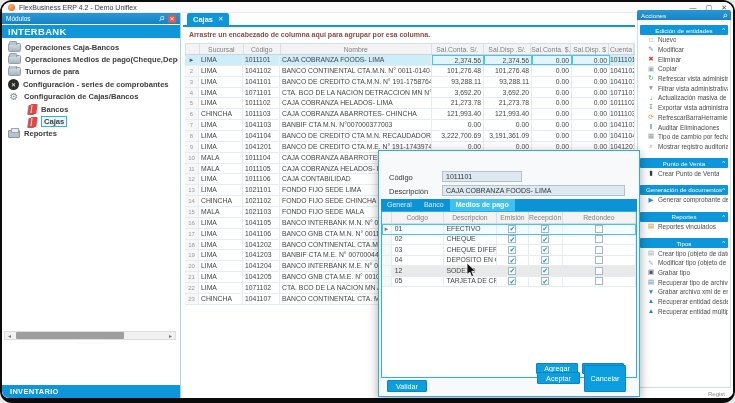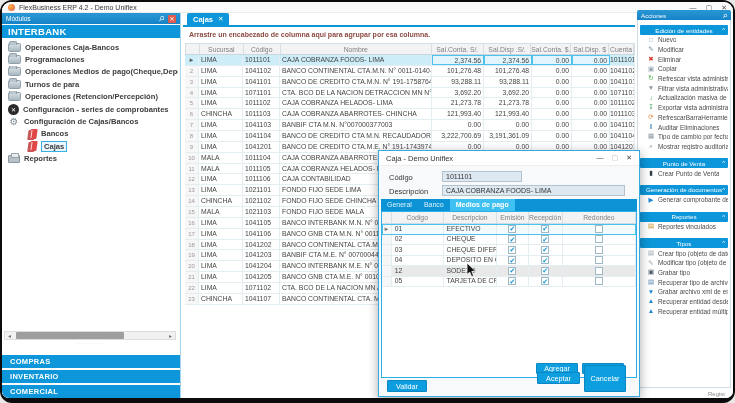--- a/index.html
+++ b/index.html
@@ -129,33 +129,25 @@
           <span class="x">✕</span>
         </div>
         <div class="tes-bar">INTERBANK</div>
         <div class="tree" id="tree">
             <div class="tree-item">
               <span class="tico ic-folder"></span>
               <span class="tlabel">Operaciones Caja-Bancos</span>
             </div>
             <div class="tree-item">
               <span class="tico ic-folder"></span>
-              <span class="tlabel">Programaciones</span>
-            </div>
-            <div class="tree-item">
-              <span class="tico ic-folder"></span>
               <span class="tlabel">Operaciones Medios de pago(Cheque,Depos.,etc)</span>
             </div>
             <div class="tree-item">
               <span class="tico ic-folder"></span>
               <span class="tlabel">Turnos de para</span>
-            </div>
-            <div class="tree-item">
-              <span class="tico ic-folder"></span>
-              <span class="tlabel">Operaciones (Retencion/Percepción)</span>
             </div>
             <div class="tree-item">
               <span class="tico ic-tools"></span>
               <span class="tlabel">Configuración - series de comprobantes</span>
             </div>
             <div class="tree-item">
               <span class="tico ic-gear">⚙</span>
               <span class="tlabel">Configuración de Cajas/Bancos</span>
             </div>
             <div class="tree-item indent">
@@ -173,23 +165,21 @@
           </div>
         <div class="hscroll">
           <span class="hs-arrow">◂</span>
           <span class="hs-track">
               <span class="hs-thumb"></span>
             </span>
           <span class="hs-arrow">▸</span>
         </div>
         <div class="dots">··········</div>
         <div class="bottom-bars" id="bottomBars">
-            <div class="bottom-bar">COMPRAS</div>
             <div class="bottom-bar">INVENTARIO</div>
-            <div class="bottom-bar">COMERCIAL</div>
           </div>
       </aside>
 
       <main class="main">
         <div class="tabbar">
           <div class="tab">
             <span>Cajas</span>
             <span class="tx">✕</span>
           </div>
         </div>
@@ -576,28 +566,20 @@
             </div>
             <div class="act-item">
               <span class="act-ic" style="color: rgb(30, 136, 210);">▲</span>
               <span class="act-lbl">Recuperar entidad múltiple des...</span>
             </div>
           </div>
       </aside>
       <span class="status-frag">Regist</span>
 
       <div class="dialog">
-        <div class="dlg-title">
-          <span class="t">Caja - Demo Uniflex</span>
-          <span class="dlg-ctl">
-            <span>—</span>
-            <span class="dim">▢</span>
-            <span>✕</span>
-          </span>
-        </div>
         <span class="fld-lbl" style="top:22px">Código</span>
         <span class="fld-in" style="top:20px;width:80px">1011101</span>
         <span class="fld-lbl" style="top:36px">Descripción</span>
         <span class="fld-in" style="top:34px;width:183px">CAJA COBRANZA FOODS- LIMA</span>
         <div class="dlg-tabs">
           <span class="dtab">General</span>
           <span class="dtab">Banco</span>
           <span class="dtab active">Medios de pago</span>
         </div>
         <div class="dlg-grid">

